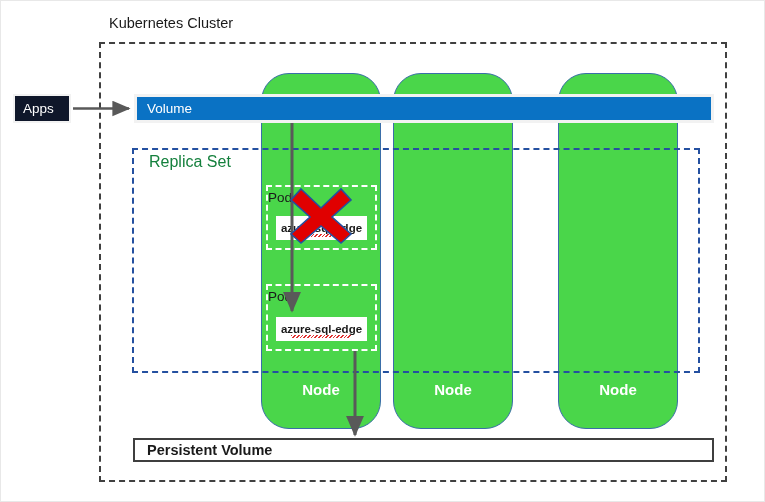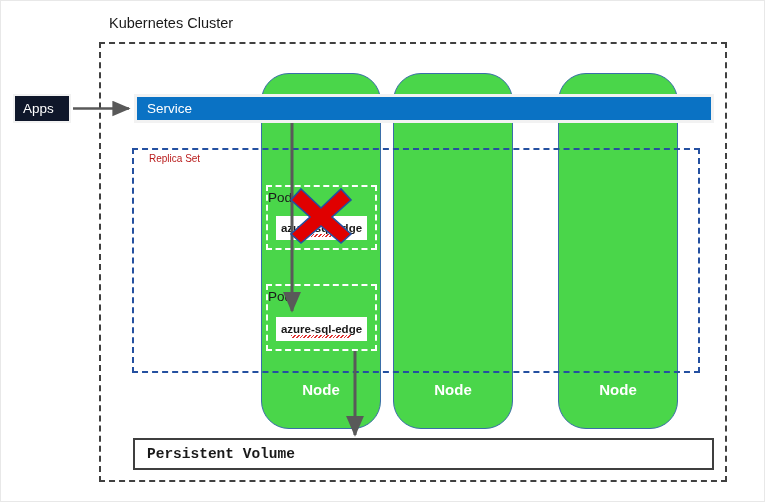--- a/index.html
+++ b/index.html
@@ -45,22 +45,22 @@
     top: 147px;
     width: 568px;
     height: 225px;
     border: 2px dashed #2450a0;
     box-sizing: border-box;
   }
   #replicaset-label {
     position: absolute;
     left: 148px;
     top: 152px;
-    font-size: 10px;
-    color: #b91c1c;
+    font-size: 16px;
+    color: #15803d;
     white-space: nowrap;
   }
 
   
   .node-col {
     position: absolute;
     top: 72px;
     height: 356px;
     background: #4bd githubundefined;
     border-radius: 28px;
@@ -166,27 +166,26 @@
     background-image:
       repeating-linear-gradient(135deg, #e03030 0 1.2px, transparent 1.2px 2.6px);
   }
 
   
   #pv-box {
     position: absolute;
     left: 132px;
     top: 437px;
     width: 581px;
-    height: 32px;
+    height: 24px;
     background: #ffffff;
     border: 2.5px solid #3f3f3f;
     box-sizing: border-box;
     display: flex;
     align-items: center;
-    font-family: Liberation Mono, monospace;
   }
   #pv-label {
     margin-left: 12px;
     font-size: 14.5px;
     font-weight: bold;
     color: #1a1a1a;
   }
 
   
   #overlay {
@@ -236,21 +235,21 @@
   </div>
 
   <div class="pod-box" id="pod-2">
     <div class="pod-label">Pod</div>
     <div class="pod-image">
       <span class="squiggle">azure-sql-edge</span>
     </div>
   </div>
 
   <div id="service-bar">
-    <span id="service-label">Service</span>
+    <span id="service-label">Volume</span>
   </div>
 
   <div id="apps-box">
     <span id="apps-label">Apps</span>
   </div>
 
   <div id="pv-box">
     <span id="pv-label">Persistent Volume</span>
   </div>
 

